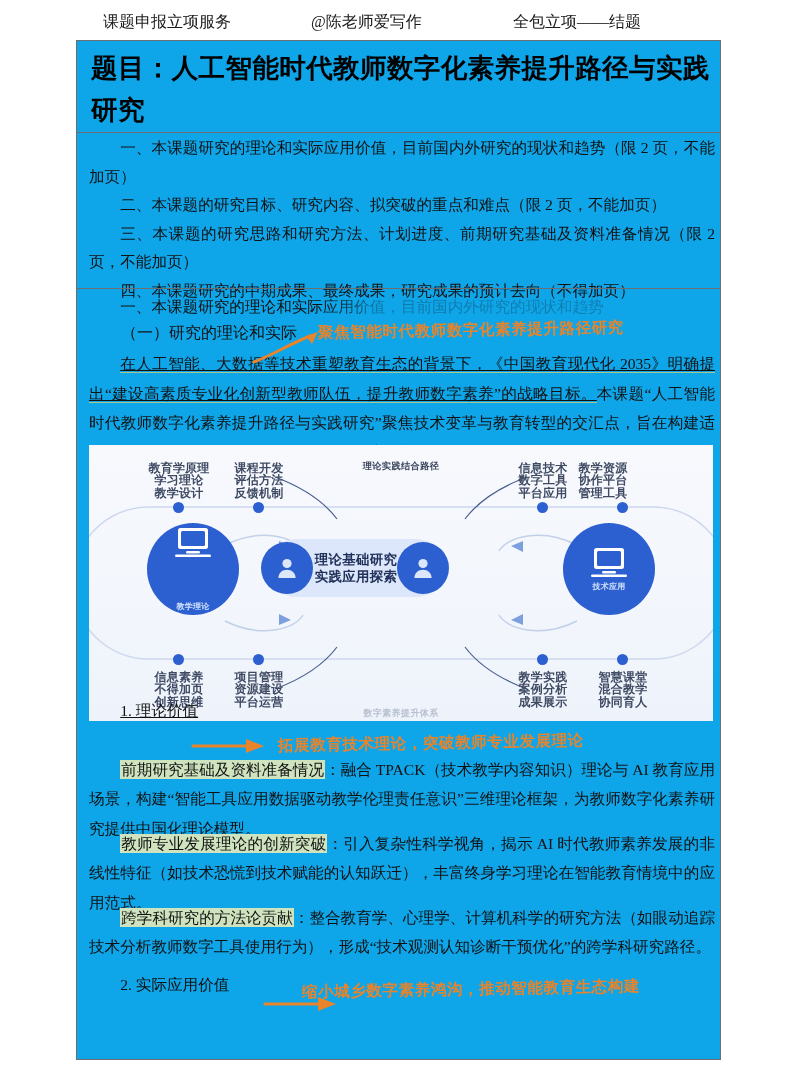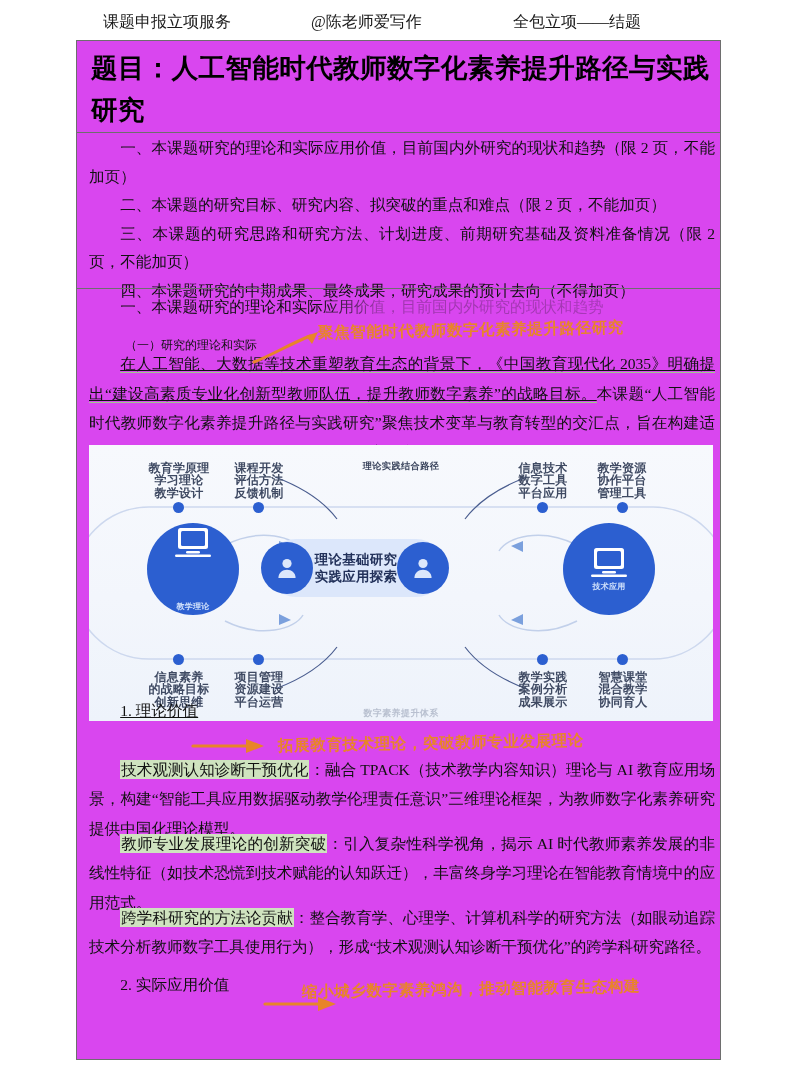--- a/index.html
+++ b/index.html
@@ -12,21 +12,21 @@
     position:relative;
   }
   .page{position:relative;width:800px;height:1067px;}
   .h1{position:absolute;left:103px;top:12px;}
   .h2{position:absolute;left:311px;top:12px;}
   .h3{position:absolute;left:513px;top:12px;}
 
   
   .doc{
     position:absolute;left:76px;top:40px;width:645px;height:1020px;
-    border:1.6px solid #6e6e6e;background:#d946ef;box-sizing:border-box;
+    border:1.6px solid #6e6e6e;background:#0ea5e9;box-sizing:border-box;
   }
   .rule{position:absolute;left:0;width:100%;height:0;border-top:1.3px solid #6e6e6e;}
 
   
   .title{
     position:absolute;left:14px;top:6px;width:620px;
     font-size:26.5px;font-weight:bold;line-height:42px;letter-spacing:.4px;
     color:#000;
   }
 
@@ -39,21 +39,21 @@
 
   
   .faded-wrap{position:absolute;left:12px;top:296px;width:626px;height:54px;overflow:hidden;}
   .faded{
     font-size:15.6px;line-height:28.6px;text-indent:2em;margin:0;color:#111;
     -webkit-mask-image:linear-gradient(to right,#000 0%,#000 37%,rgba(0,0,0,.30) 46%,rgba(0,0,0,.22) 100%);
     mask-image:linear-gradient(to right,#000 0%,#000 37%,rgba(0,0,0,.30) 46%,rgba(0,0,0,.22) 100%);
   }
   .subhead{
     position:absolute;left:12px;top:322px;width:626px;
-    font-size:12px;line-height:28.6px;text-indent:2em;margin:12px;color:#111;
+    font-size:16px;line-height:28.6px;text-indent:2em;margin:0;color:#111;
   }
 
   
   .body-par{
     position:absolute;left:12px;top:352px;width:626px;
     font-size:15.6px;line-height:29.6px;text-align:justify;text-indent:2em;
     color:#111;margin:0;
   }
   .ul-green{
     background-image:linear-gradient(to top,#9fc88f 0,#9fc88f 1.4px,transparent 1.4px);
@@ -227,29 +227,29 @@
       <div class="dg-label" style="left:124px;top:17px;width:92px;">
         <div>课程开发</div>
         <div>评估方法</div>
         <div>反馈机制</div>
       </div>
       <div class="dg-label" style="left:408px;top:17px;width:92px;">
         <div>信息技术</div>
         <div>数字工具</div>
         <div>平台应用</div>
       </div>
-      <div class="dg-label" style="left:487px;top:17px;width:92px;text-align:center;">
+      <div class="dg-label" style="left:468px;top:17px;width:92px;text-align:center;">
         <div>教学资源</div>
         <div>协作平台</div>
         <div>管理工具</div>
       </div>
 
       <div class="dg-label" style="left:44px;top:226px;width:92px;">
         <div>信息素养</div>
-        <div>的战略目标</div>
+        <div>不得加页</div>
         <div>创新思维</div>
       </div>
       <div class="dg-label" style="left:124px;top:226px;width:92px;">
         <div>项目管理</div>
         <div>资源建设</div>
         <div>平台运营</div>
       </div>
       <div class="dg-label" style="left:408px;top:226px;width:92px;">
         <div>教学实践</div>
         <div>案例分析</div>
@@ -296,21 +296,21 @@
       <div class="pill-person pp-right">
         <svg width="26" height="26" viewBox="0 0 26 26">
           <circle cx="13" cy="8.5" r="4.6" fill="#dce7fb"></circle>
           <path d="M4.4 23c0-5 3.9-8.2 8.6-8.2s8.6 3.2 8.6 8.2z" fill="#dce7fb"></path>
         </svg>
       </div>
     </div>
 
     <p class="val-line vl1" style="top:656px;text-decoration:underline;">1. 理论价值</p>
 
-    <p class="para p1" style="top:714px;"><span class="hl">技术观测认知诊断干预优化</span><span>：融合 TPACK（技术教学内容知识）理论与 AI 教育应用场景，构建“智能工具应用数据驱动教学伦理责任意识”三维理论框架，为教师数字化素养研究提供中国化理论模型。</span></p>
+    <p class="para p1" style="top:714px;"><span class="hl">前期研究基础及资料准备情况</span><span>：融合 TPACK（技术教学内容知识）理论与 AI 教育应用场景，构建“智能工具应用数据驱动教学伦理责任意识”三维理论框架，为教师数字化素养研究提供中国化理论模型。</span></p>
 
     <p class="para p2" style="top:788px;"><span class="hl">教师专业发展理论的创新突破</span><span>：引入复杂性科学视角，揭示 AI 时代教师素养发展的非线性特征（如技术恐慌到技术赋能的认知跃迁），丰富终身学习理论在智能教育情境中的应用范式。</span></p>
 
     <p class="para p3" style="top:862px;"><span class="hl">跨学科研究的方法论贡献</span><span>：整合教育学、心理学、计算机科学的研究方法（如眼动追踪技术分析教师数字工具使用行为），形成“技术观测认知诊断干预优化”的跨学科研究路径。</span></p>
 
     <p class="val-line vl2" style="top:930px;">2. 实际应用价值</p>
   </div>
 
   <div class="hand hand-a">聚焦智能时代教师数字化素养提升路径研究</div>
   <svg class="arrow-svg ar1" width="76" height="36">

